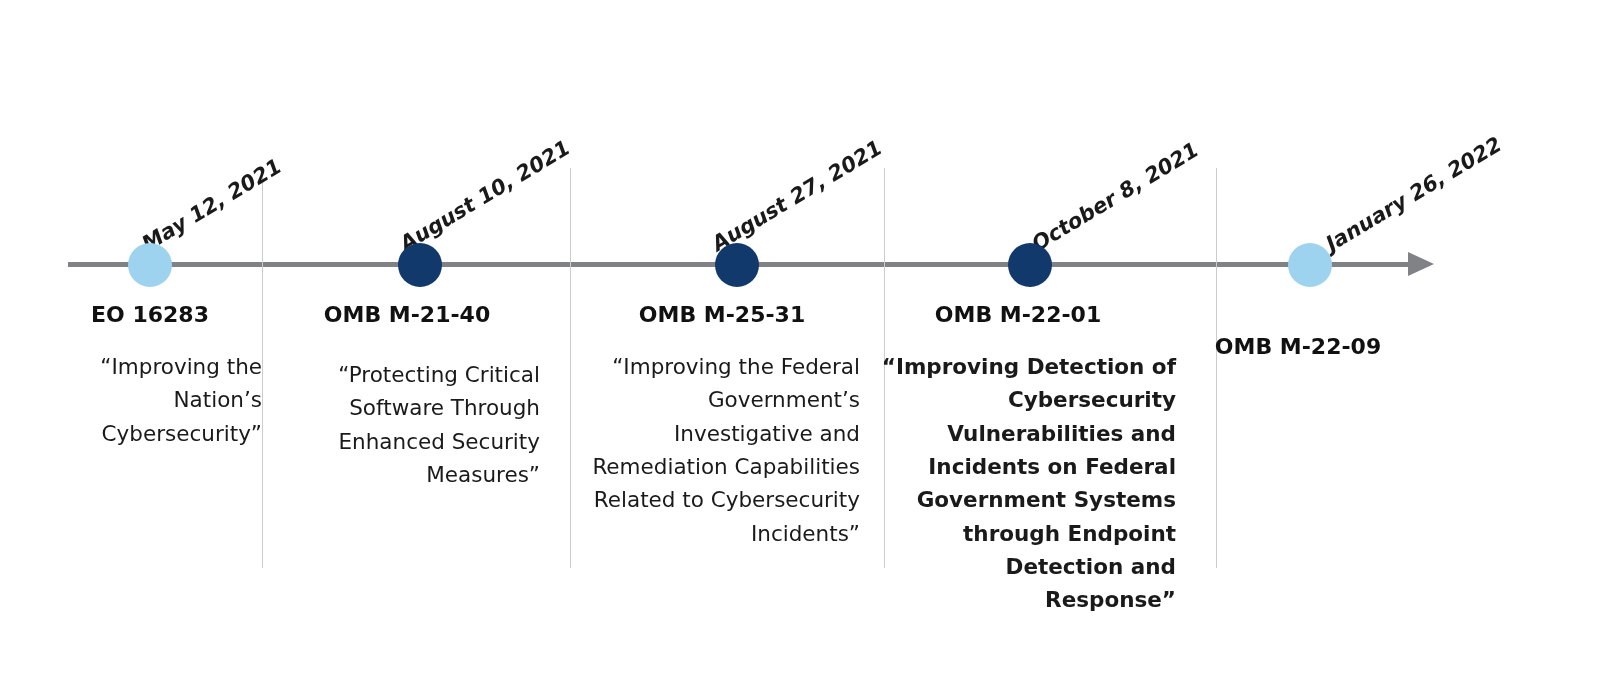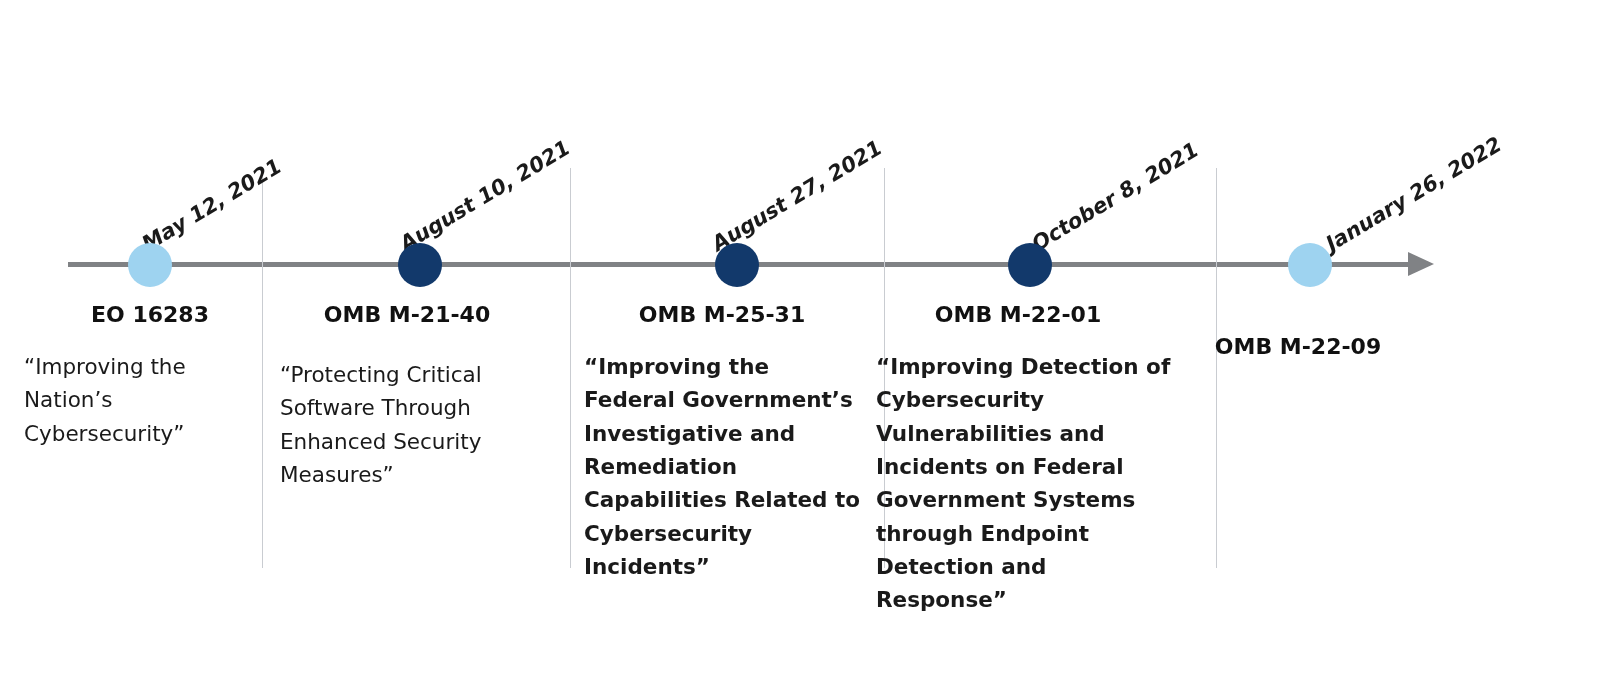--- a/index.html
+++ b/index.html
@@ -93,21 +93,21 @@
     font-family: "DejaVu Sans", sans-serif;
     font-weight: bold;
     font-size: 22px;
     color: #111111;
   }
   .desc {
     position: absolute;
     top: 350px;
     left: 0;
     width: 300px;
-    text-align: left;
+    text-align: right;
     font-family: "DejaVu Sans", sans-serif;
     font-size: 21.5px;
     line-height: 1.55;
     color: #1a1a1a;
   }
 </style>
 </head>
 <body>
 
 <div class="timeline">
@@ -131,21 +131,21 @@
     <div class="date" style="left:146px; top:232px;">August 10, 2021</div>
     <div class="dot dark" style="margin-left:-14px;"></div>
     <div class="title" style="left:-5px;">OMB M-21-40</div>
     <div class="desc" style="width:260px; left:18px;margin-top:8px;">“Protecting Critical Software Through Enhanced Security Measures”</div>
   </div>
 
   <div class="event" style="left:570px;">
     <div class="date" style="left:150px; top:232px;">August 27, 2021</div>
     <div class="dot dark" style="margin-left:-5px;"></div>
     <div class="title" style="left:2px;">OMB M-25-31</div>
-    <div class="desc" style="width:276px; left:14px;font-weight:bold;">“Improving the Federal Government’s Investigative and Remediation Capabilities Related to Cybersecurity Incidents”</div>
+    <div class="desc" style="width:276px; left:14px;">“Improving the Federal Government’s Investigative and Remediation Capabilities Related to Cybersecurity Incidents”</div>
   </div>
 
   <div class="event" style="left:884px;">
     <div class="date" style="left:156px; top:232px;">October 8, 2021</div>
     <div class="dot dark" style="margin-left:-26px;"></div>
     <div class="title" style="left:-16px;">OMB M-22-01</div>
     <div class="desc" style="width:300px; left:-8px;font-weight:bold;">“Improving Detection of Cybersecurity Vulnerabilities and Incidents on Federal Government Systems through Endpoint Detection and Response”</div>
   </div>
 
   <div class="event" style="left:1216px;">

